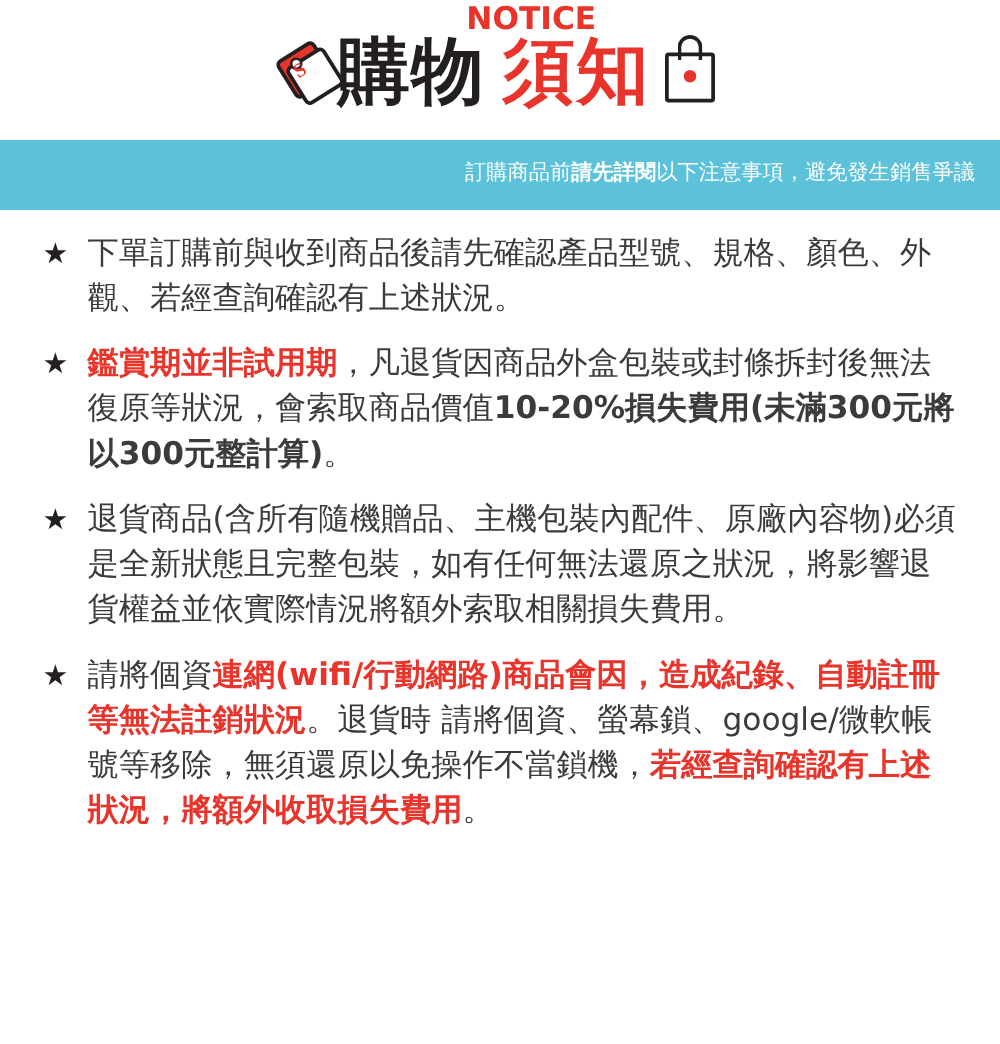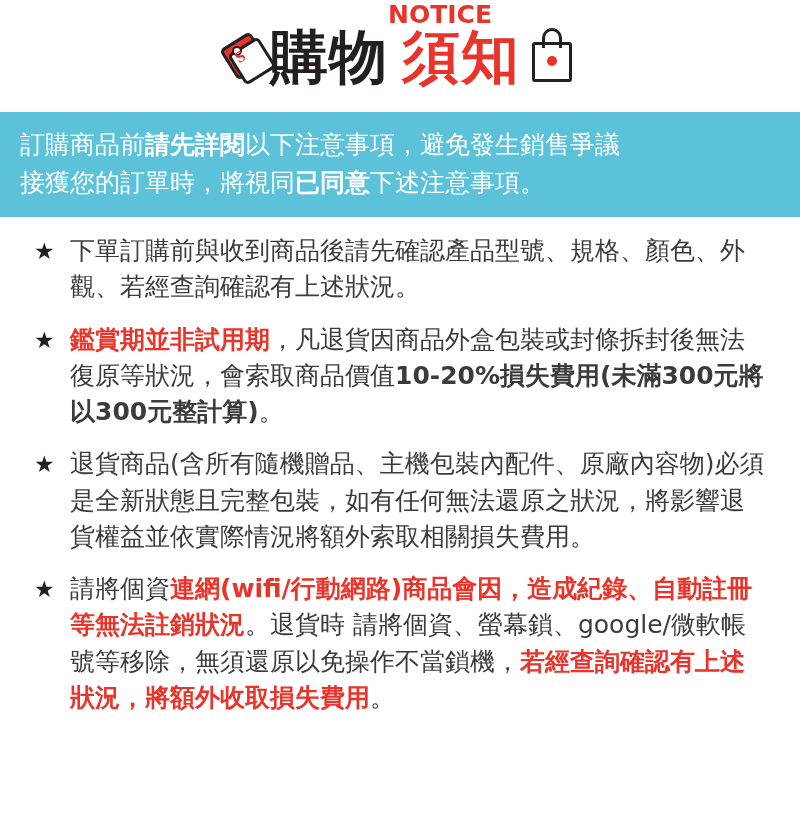--- a/index.html
+++ b/index.html
@@ -95,21 +95,21 @@
     font-family: "DejaVu Sans", "Liberation Sans", sans-serif;
     text-align: right;
   }
   .cn-big.red {
     color: #e8342a;
     margin-left: 12px;
   }
   .notice-word {
     position: absolute;
     top: -26px;
-    left: 168px;
+    left: 153px;
     font-size: 25px;
     font-weight: bold;
     color: #e8342a;
     letter-spacing: 0px;
     font-family: "DejaVu Sans", "Liberation Sans", sans-serif;
   }
   .bag-icon {
     width: 52px;
     height: 58px;
     position: relative;
@@ -145,22 +145,22 @@
     height: 10px;
     background: #e8342a;
     border-radius: 50%;
   }
 
   
   .banner {
     background: #5bc2da;
     color: #ffffff;
     padding: 14px 20px 16px 20px;
-    text-align: left;
-    font-size: 25px;
+    text-align: right;
+    font-size: 17px;
     line-height: 1.5;
     font-family: "DejaVu Sans", "Liberation Sans", sans-serif;
   }
   .banner .b {
     font-weight: bold;
   }
 
   
   .list {
     padding: 16px 34px 10px 34px;
@@ -224,23 +224,20 @@
         <div class="bag-body"></div>
         <div class="bag-dot"></div>
       </div>
     </div>
   </div>
 
   <div class="banner">
     <div>
       <span>訂購商品前</span><span class="b">請先詳閱</span><span>以下注意事項，避免發生銷售爭議</span>
     </div>
-    <div>
-      <span>接獲您的訂單時，將視同</span><span class="b">已同意</span><span>下述注意事項。</span>
-    </div>
   </div>
 
   <div class="list">
 
     <div class="item">
       <div class="star">★</div>
       <div class="item-text"><span class="k">下單訂購前與收到商品後請先確認產品型號、規格、顏色、外觀、若經查詢確認有上述狀況。</span></div>
     </div>
 
     <div class="item">

